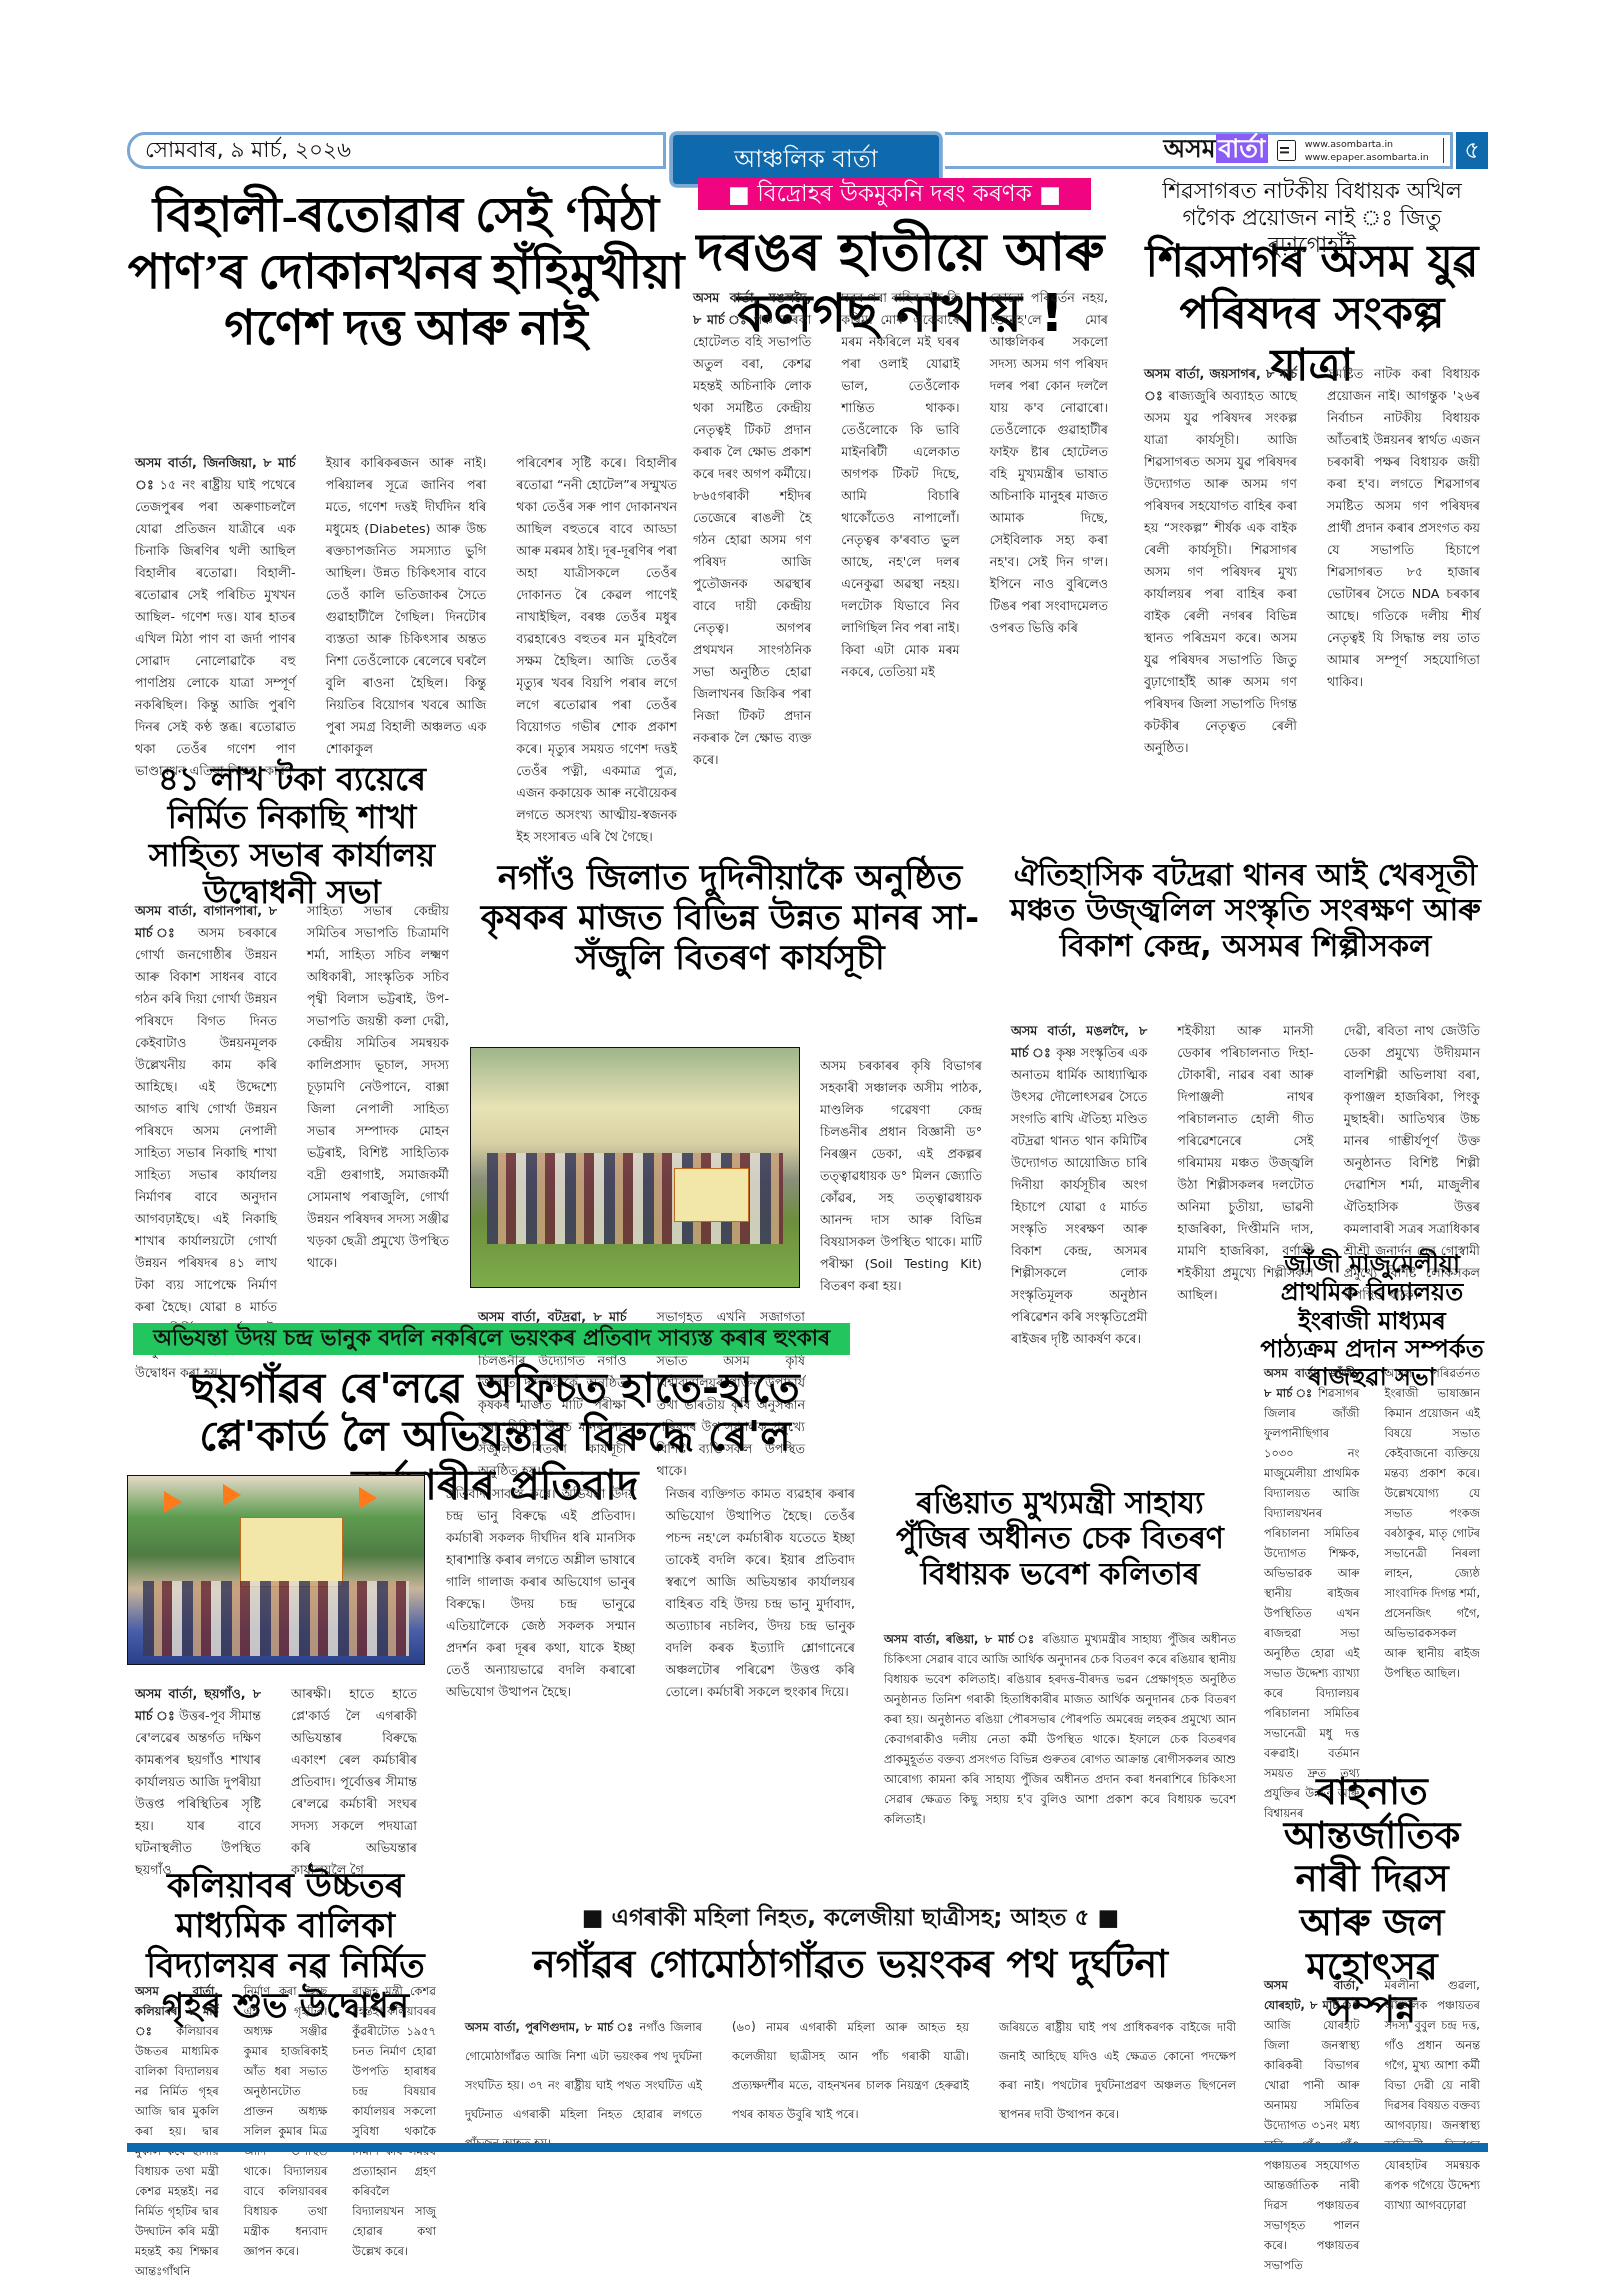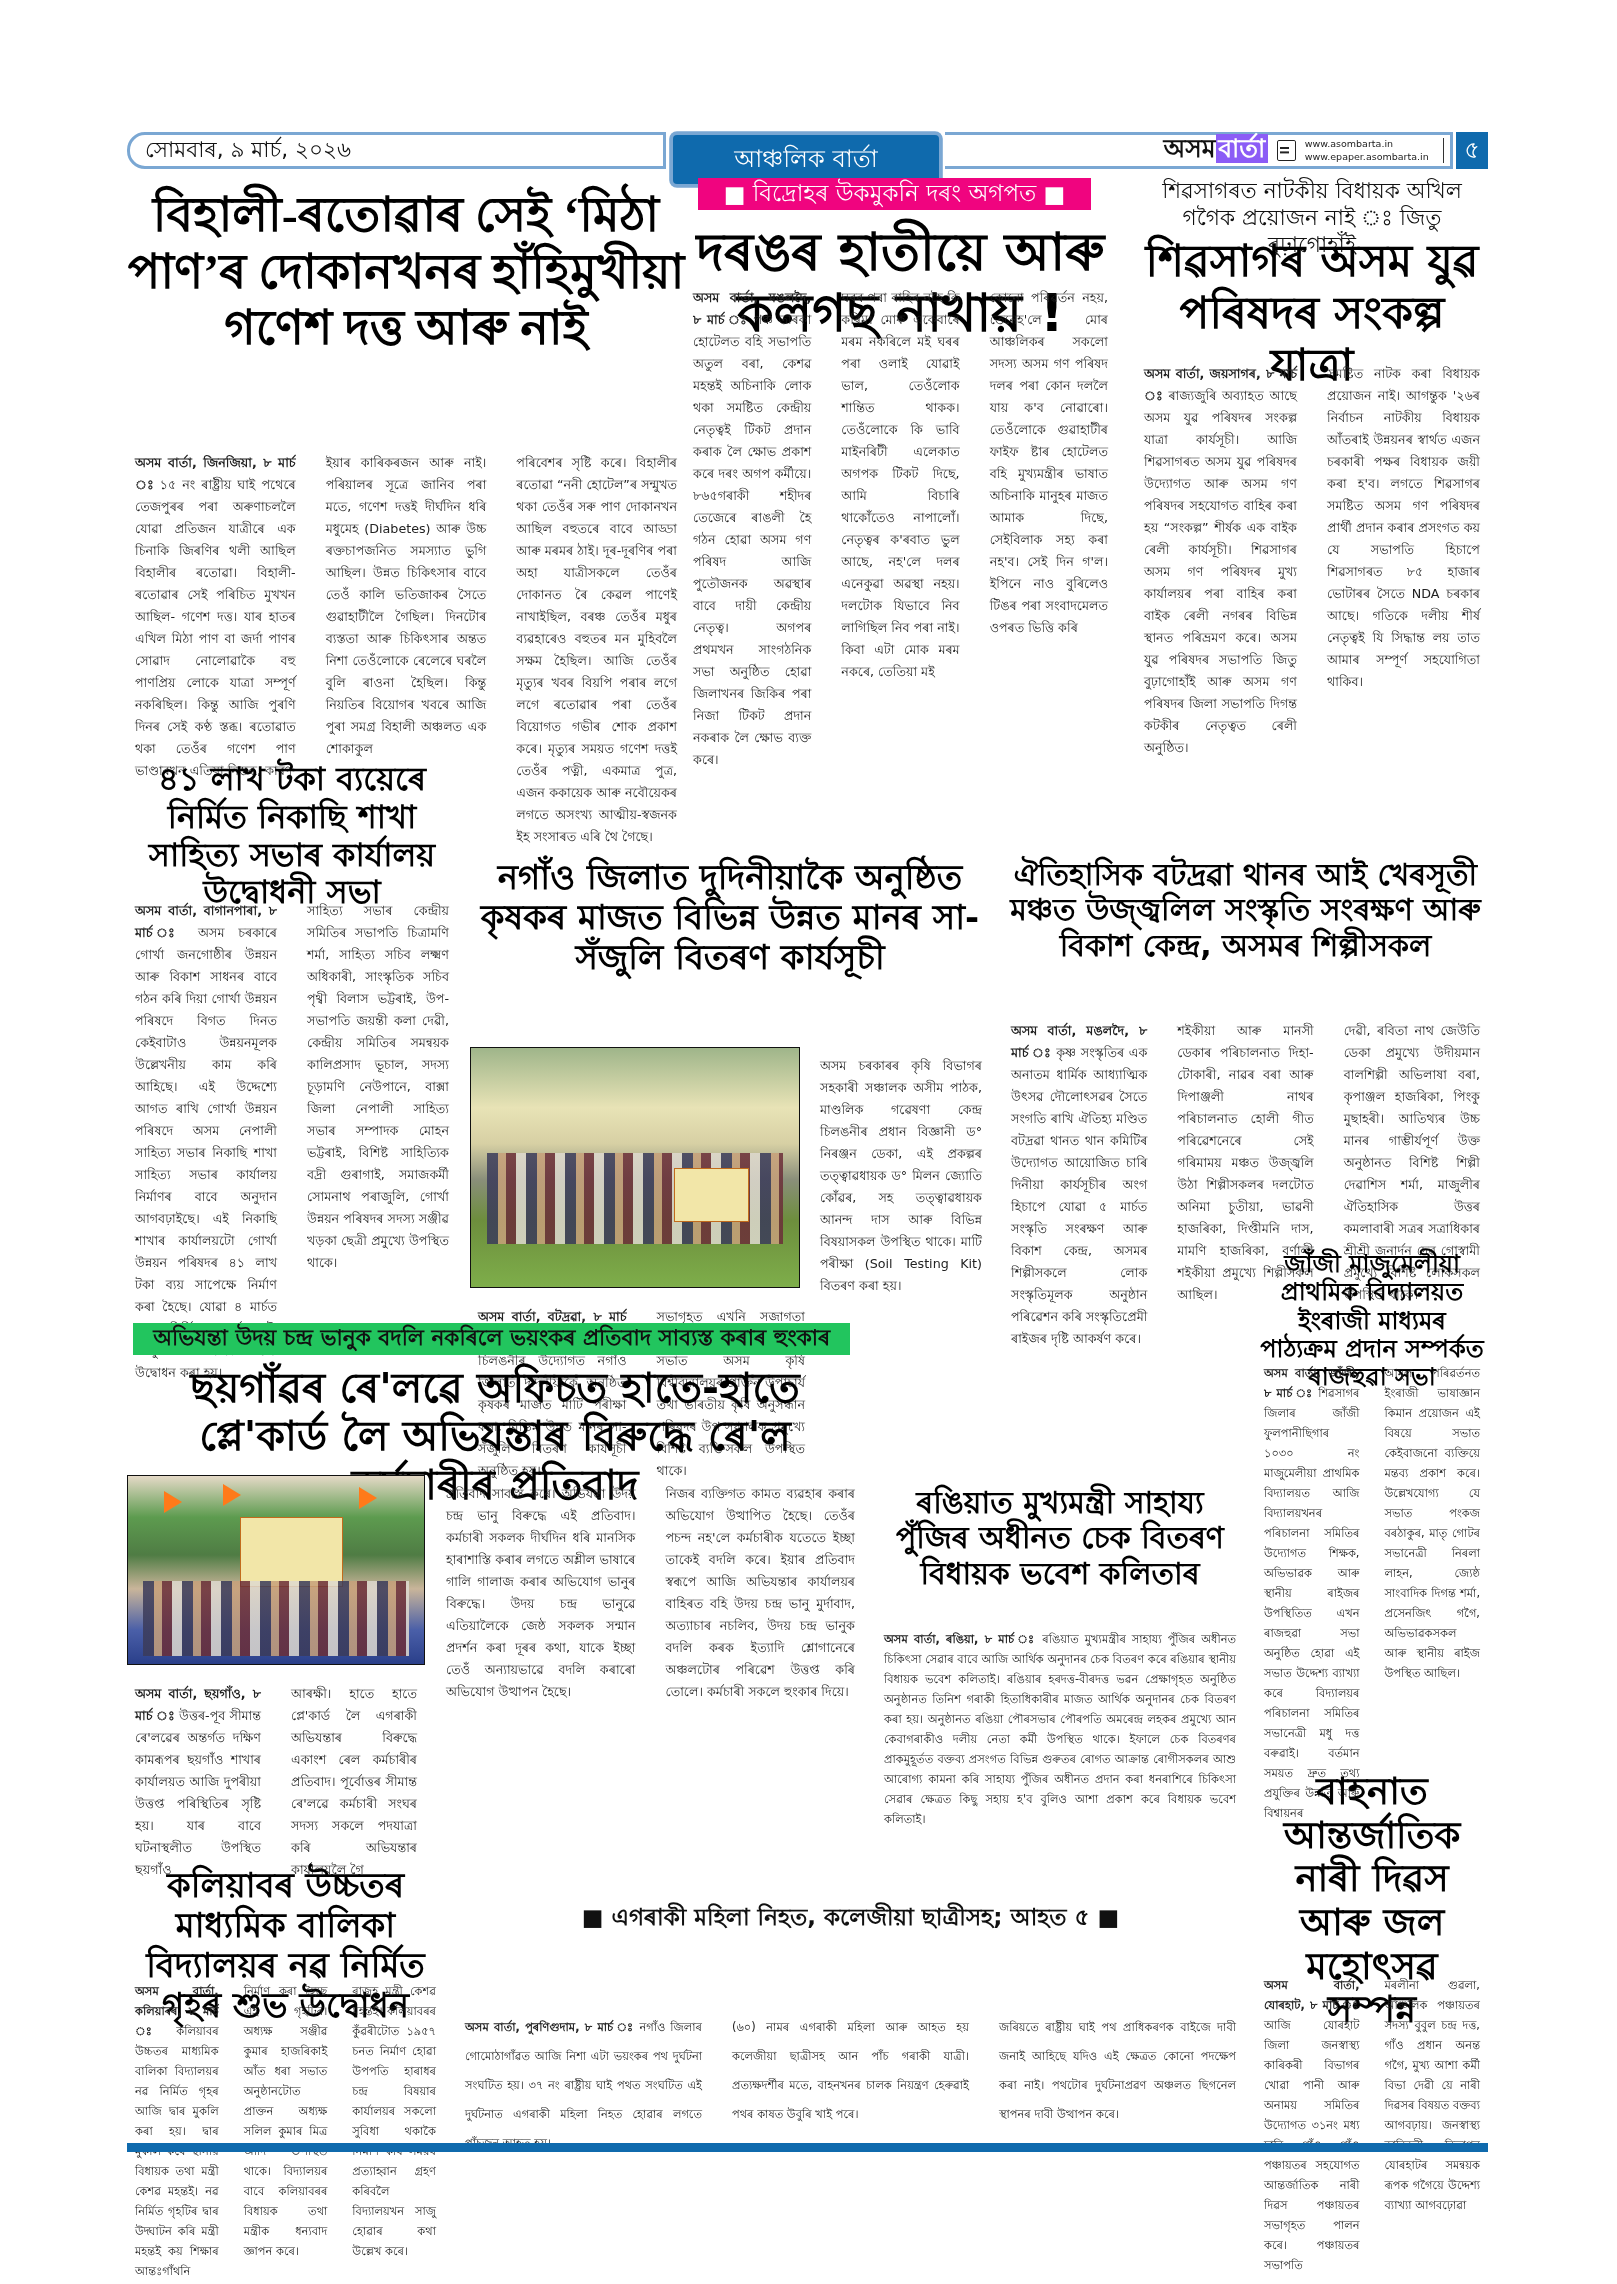--- a/index.html
+++ b/index.html
@@ -58,21 +58,21 @@
 
   <div class="abs hl" style="left:0;top:60px;width:558px;font-size:48px;font-family:Liberation Serif, serif;">বিহালী-ৰতোৱাৰ সেই ‘মিঠা পাণ’ৰ দোকানখনৰ হাঁহিমুখীয়া গণেশ দত্ত আৰু নাই</div>
   <div class="abs body-cols" style="left:0;top:317px;width:558px;grid-template-columns:repeat(3,1fr);">
     <p><span class="dateline">অসম বাৰ্তা, জিনজিয়া, ৮ মাৰ্চ ঃ</span> <span>১৫ নং ৰাষ্ট্ৰীয় ঘাই পথেৰে তেজপুৰৰ পৰা অৰুণাচললৈ যোৱা প্ৰতিজন যাত্ৰীৰে এক চিনাকি জিৰণিৰ থলী আছিল বিহালীৰ ৰতোৱা। বিহালী-ৰতোৱাৰ সেই পৰিচিত মুখখন আছিল- গণেশ দত্ত। যাৰ হাতৰ এখিল মিঠা পাণ বা জৰ্দা পাণৰ সোৱাদ নোলোৱাকৈ বহু পাণপ্ৰিয় লোকে যাত্ৰা সম্পূৰ্ণ নকৰিছিল। কিন্তু আজি পুৰণি দিনৰ সেই কণ্ঠ স্তব্ধ। ৰতোৱাত থকা তেওঁৰ গণেশ পাণ ভাণ্ডাৰখন এতিয়া নিস্তব্ধ, কাৰণ</span></p>
     <p>ইয়াৰ কাৰিকৰজন আৰু নাই। পৰিয়ালৰ সূত্ৰে জানিব পৰা মতে, গণেশ দত্তই দীৰ্ঘদিন ধৰি মধুমেহ (Diabetes) আৰু উচ্চ ৰক্তচাপজনিত সমস্যাত ভুগি আছিল। উন্নত চিকিৎসাৰ বাবে তেওঁ কালি ভতিজাকৰ সৈতে গুৱাহাটীলৈ গৈছিল। দিনটোৰ ব্যস্ততা আৰু চিকিৎসাৰ অন্তত নিশা তেওঁলোকে ৰেলেৰে ঘৰলৈ বুলি ৰাওনা হৈছিল। কিন্তু নিয়তিৰ বিয়োগৰ খবৰে আজি পুৰা সমগ্ৰ বিহালী অঞ্চলত এক শোকাকুল</p>
     <p>পৰিবেশৰ সৃষ্টি কৰে। বিহালীৰ ৰতোৱা “ননী হোটেল”ৰ সন্মুখত থকা তেওঁৰ সৰু পাণ দোকানখন আছিল বহুতৰে বাবে আড্ডা আৰু মৰমৰ ঠাই। দূৰ-দূৰণিৰ পৰা অহা যাত্ৰীসকলে তেওঁৰ দোকানত ৰৈ কেৱল পাণেই নাখাইছিল, বৰঞ্চ তেওঁৰ মধুৰ ব্যৱহাৰেও বহুতৰ মন মুহিবলৈ সক্ষম হৈছিল। আজি তেওঁৰ মৃত্যুৰ খবৰ বিয়পি পৰাৰ লগে লগে ৰতোৱাৰ পৰা তেওঁৰ বিয়োগত গভীৰ শোক প্ৰকাশ কৰে। মৃত্যুৰ সময়ত গণেশ দত্তই তেওঁৰ পত্নী, একমাত্ৰ পুত্ৰ, এজন ককায়েক আৰু নবৌয়েকৰ লগতে অসংখ্য আত্মীয়-স্বজনক ইহ সংসাৰত এৰি থৈ গৈছে।</p>
   </div>
 
   <div class="abs pink-banner" style="left:571px;top:51px;width:393px;height:32px;">
     <span>■&nbsp;</span>
-      <span>বিদ্ৰোহৰ উকমুকনি দৰং অগপত</span>
+      <span>বিদ্ৰোহৰ উকমুকনি দৰং কৰণক</span>
       <span>&nbsp;■</span>
   </div>
   <div class="abs hl" style="left:558px;top:95px;width:431px;font-size:52px;">দৰঙৰ হাতীয়ে আৰু কলগছ নাখায় !</div>
   <div class="abs body-cols" style="left:558px;top:152px;width:431px;grid-template-columns:repeat(3,1fr);">
     <p><span class="dateline">অসম বাৰ্তা, মঙলদৈ, ৮ মাৰ্চ ঃ</span> <span>পঞ্চ তাৰকা হোটেলত বহি সভাপতি অতুল বৰা, কেশৱ মহন্তই অচিনাকি লোক থকা সমষ্টিত কেন্দ্ৰীয় নেতৃত্বই টিকট প্ৰদান কৰাক লৈ ক্ষোভ প্ৰকাশ কৰে দৰং অগপ কৰ্মীয়ে। ৮৬৫গৰাকী শহীদৰ তেজেৰে ৰাঙলী হৈ গঠন হোৱা অসম গণ পৰিষদ আজি পুতৌজনক অৱস্থাৰ বাবে দায়ী কেন্দ্ৰীয় নেতৃত্ব। অগপৰ প্ৰথমখন সাংগঠনিক সভা অনুষ্ঠিত হোৱা জিলাখনৰ জিকিৰ পৰা নিজা টিকট প্ৰদান নকৰাক লৈ ক্ষোভ ব্যক্ত কৰে।</span></p>
     <p>ঘৰৰ পৰা বাহিৰ নহৈ কি কৰিম। মোক একেবাৰে মৰম নকৰিলে মই ঘৰৰ পৰা ওলাই যোৱাই ভাল, তেওঁলোক শান্তিত থাকক। তেওঁলোকে কি ভাবি মাইনৰিটী এলেকাত অগপক টিকট দিছে, আমি বিচাৰি থাকোঁতেও নাপালোঁ। নেতৃত্বৰ ক'ৰবাত ভুল আছে, নহ'লে দলৰ এনেকুৱা অৱস্থা নহয়। দলটোক যিভাবে নিব লাগিছিল নিব পৰা নাই। কিবা এটা মোক মৰম নকৰে, তেতিয়া মই</p>
     <p>কোনো পৰিৱৰ্তন নহয়, তেনেহ'লে মোৰ আঞ্চলিকৰ সকলো সদস্য অসম গণ পৰিষদ দলৰ পৰা কোন দললৈ যায় ক'ব নোৱাৰো। তেওঁলোকে গুৱাহাটীৰ ফাইফ ষ্টাৰ হোটেলত বহি মুখ্যমন্ত্ৰীৰ ভাষাত অচিনাকি মানুহৰ মাজত আমাক দিছে, সেইবিলাক সহ্য কৰা নহ'ব। সেই দিন গ'ল। ইপিনে নাও বুৰিলেও টিঙৰ পৰা সংবাদমেলত ওপৰত ভিত্তি কৰি</p>
   </div>
 
   <div class="abs kicker" style="left:1009px;top:51px;width:352px;font-size:21.6px;">শিৱসাগৰত নাটকীয় বিধায়ক অখিল গগৈক প্ৰয়োজন নাই ঃ জিতু বুঢ়াগোহাঁই</div>
@@ -146,20 +146,21 @@
   <div class="abs hl" style="left:0;top:1738px;width:317px;font-size:34px;">কলিয়াবৰ উচ্চতৰ মাধ্যমিক বালিকা বিদ্যালয়ৰ নৱ নিৰ্মিত গৃহৰ শুভ উদ্বোধন</div>
   <div class="abs body-cols" style="left:0;top:1846px;width:317px;grid-template-columns:repeat(3,1fr);font-size:11.4px;line-height:20px;gap:9px;">
     <p><span class="dateline">অসম বাৰ্তা, কলিয়াবৰ, ৮ মাৰ্চ ঃ</span> <span>কলিয়াবৰ উচ্চতৰ মাধ্যমিক বালিকা বিদ্যালয়ৰ নৱ নিৰ্মিত গৃহৰ আজি দ্বাৰ মুকলি কৰা হয়। দ্বাৰ মুকলি কৰে স্থানীয় বিধায়ক তথা মন্ত্ৰী কেশৱ মহন্তই। নৱ নিৰ্মিত গৃহটিৰ দ্বাৰ উদ্ঘাটন কৰি মন্ত্ৰী মহন্তই কয় শিক্ষাৰ আন্তঃগাঁথনি উন্নয়ন পুঁজি আঁচনিৰ অধীনত</span></p>
     <p>নিৰ্মাণ কৰা হৈছে এই গৃহটিৰ। অধ্যক্ষ সঞ্জীৱ কুমাৰ হাজৰিকাই আঁত ধৰা সভাত অনুষ্ঠানটোত প্ৰাক্তন অধ্যক্ষ সলিল কুমাৰ মিত্ৰ আদি উপস্থিত থাকে। বিদ্যালয়ৰ বাবে কলিয়াবৰৰ বিধায়ক তথা মন্ত্ৰীক ধন্যবাদ জ্ঞাপন কৰে।</p>
     <p>ৰাজহ মন্ত্ৰী কেশৱ মহন্তই। কলিয়াবৰৰ কুঁৱৰীটোত ১৯৫৭ চনত নিৰ্মাণ হোৱা উপপতি হাৰাধৰ চন্দ্ৰ বিষয়াৰ কাৰ্যালয়ৰ সকলো সুবিধা থকাকৈ নিৰ্মাণ কৰি সময়ৰ প্ৰত্যাহ্বান গ্ৰহণ কৰিবলৈ বিদ্যালয়খন সাজু হোৱাৰ কথা উল্লেখ কৰে।</p>
   </div>
 
   <div class="abs kicker" style="left:330px;top:1776px;width:787px;font-size:23px;font-weight:bold;">
     <span>■ </span><span>এগৰাকী মহিলা নিহত, কলেজীয়া ছাত্ৰীসহ; আহত ৫</span><span> ■</span>
   </div>
+  <div class="abs hl" style="left:330px;top:1815px;width:787px;font-size:38px;">নগাঁৱৰ গোমোঠাগাঁৱত ভয়ংকৰ পথ দুৰ্ঘটনা</div>
   <div class="abs body-cols" style="left:330px;top:1878px;width:787px;grid-template-columns:repeat(3,1fr);font-size:11.4px;line-height:29px;">
     <p><span class="dateline">অসম বাৰ্তা, পুৰণিগুদাম, ৮ মাৰ্চ ঃ</span> <span>নগাঁও জিলাৰ গোমোঠাগাঁৱত আজি নিশা এটা ভয়ংকৰ পথ দুৰ্ঘটনা সংঘটিত হয়। ৩৭ নং ৰাষ্ট্ৰীয় ঘাই পথত সংঘটিত এই দুৰ্ঘটনাত এগৰাকী মহিলা নিহত হোৱাৰ লগতে পাঁচজন আহত হয়।</span></p>
     <p>(৬০) নামৰ এগৰাকী মহিলা আৰু আহত হয় কলেজীয়া ছাত্ৰীসহ আন পাঁচ গৰাকী যাত্ৰী। প্ৰত্যক্ষদৰ্শীৰ মতে, বাহনখনৰ চালক নিয়ন্ত্ৰণ হেৰুৱাই পথৰ কাষত উবুৰি খাই পৰে।</p>
     <p>জৰিয়তে ৰাষ্ট্ৰীয় ঘাই পথ প্ৰাধিকৰণক বাইজে দাবী জনাই আহিছে যদিও এই ক্ষেত্ৰত কোনো পদক্ষেপ কৰা নাই। পথটোৰ দুৰ্ঘটনাপ্ৰৱণ অঞ্চলত ছিগনেল স্থাপনৰ দাবী উত্থাপন কৰে।</p>
   </div>
 
   <div class="abs bottom-bar"></div>
 </div>
 
 

